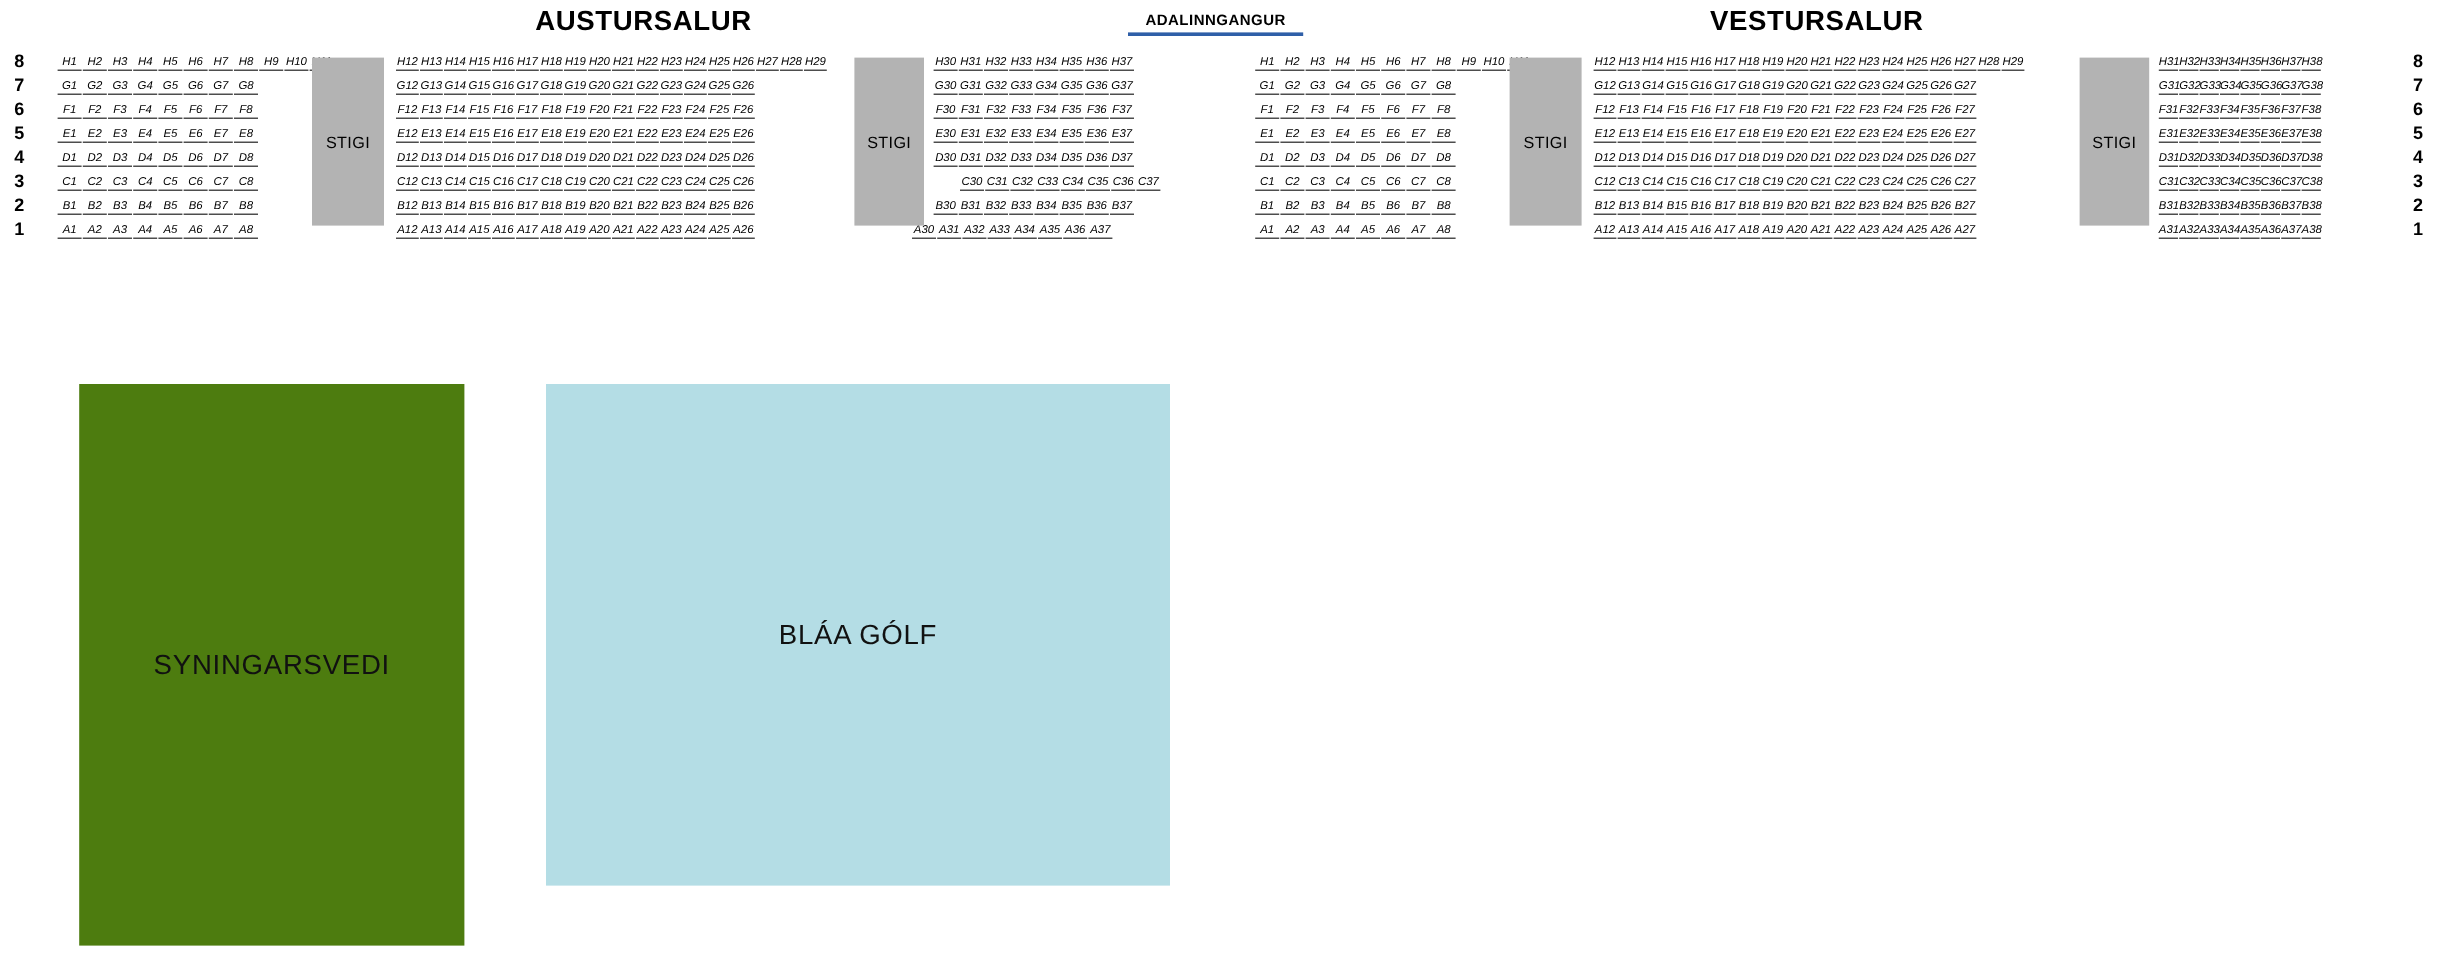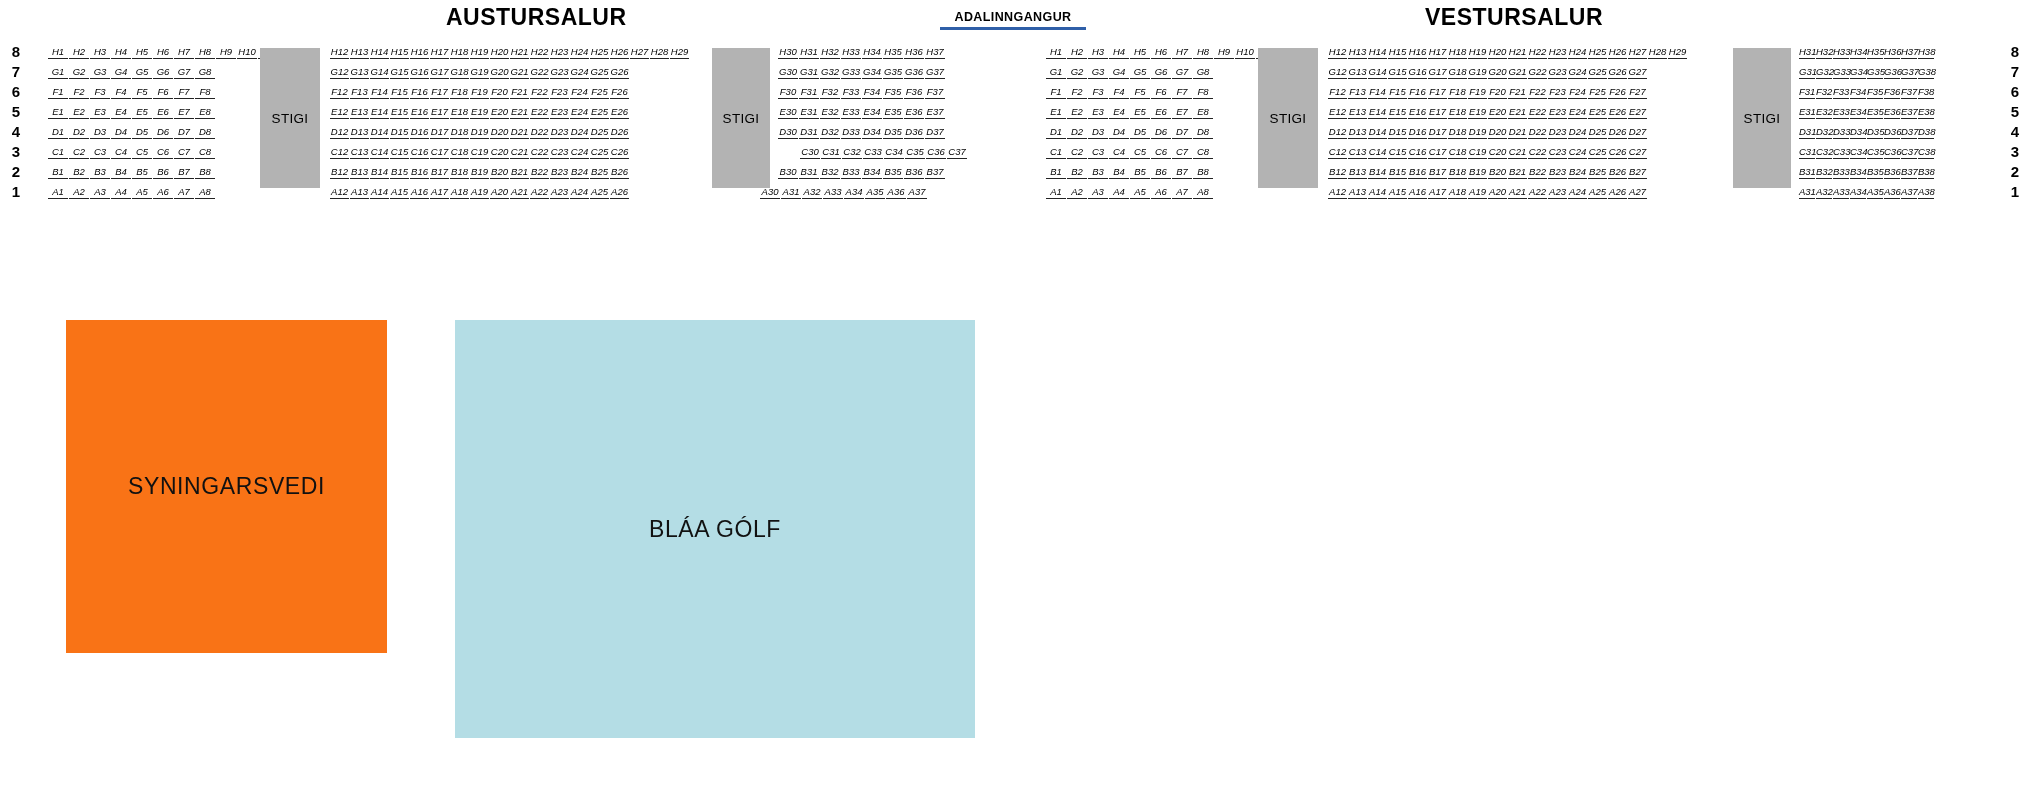--- a/index.html
+++ b/index.html
@@ -107,21 +107,21 @@
   }
   .floor-block {
     position: absolute;
     display: flex;
     align-items: center;
     justify-content: center;
     font-size: 23px;
     letter-spacing: 0.6px;
     color: #111;
   }
-  #floor-left   { left: 66px;  top: 35px; width: 321px; height: 333px; background: #f97316; }
+  #floor-left   { left: 66px;  top: 35px; width: 321px; height: 468px; background: #4d7c0f; }
   #floor-center { left: 407px; top: 35px; width: 520px; height: 418px; background: #b4dde5; margin-left: 48px; }
   #floor-right  { left: 947px; top: 35px; width: 578px; height: 418px; background: #b0b0b0; }
 </style>
 </head>
 <body>
 
 <div id="seatmap">
 
   <div class="hall-title" id="title-east">AUSTURSALUR</div>
 

